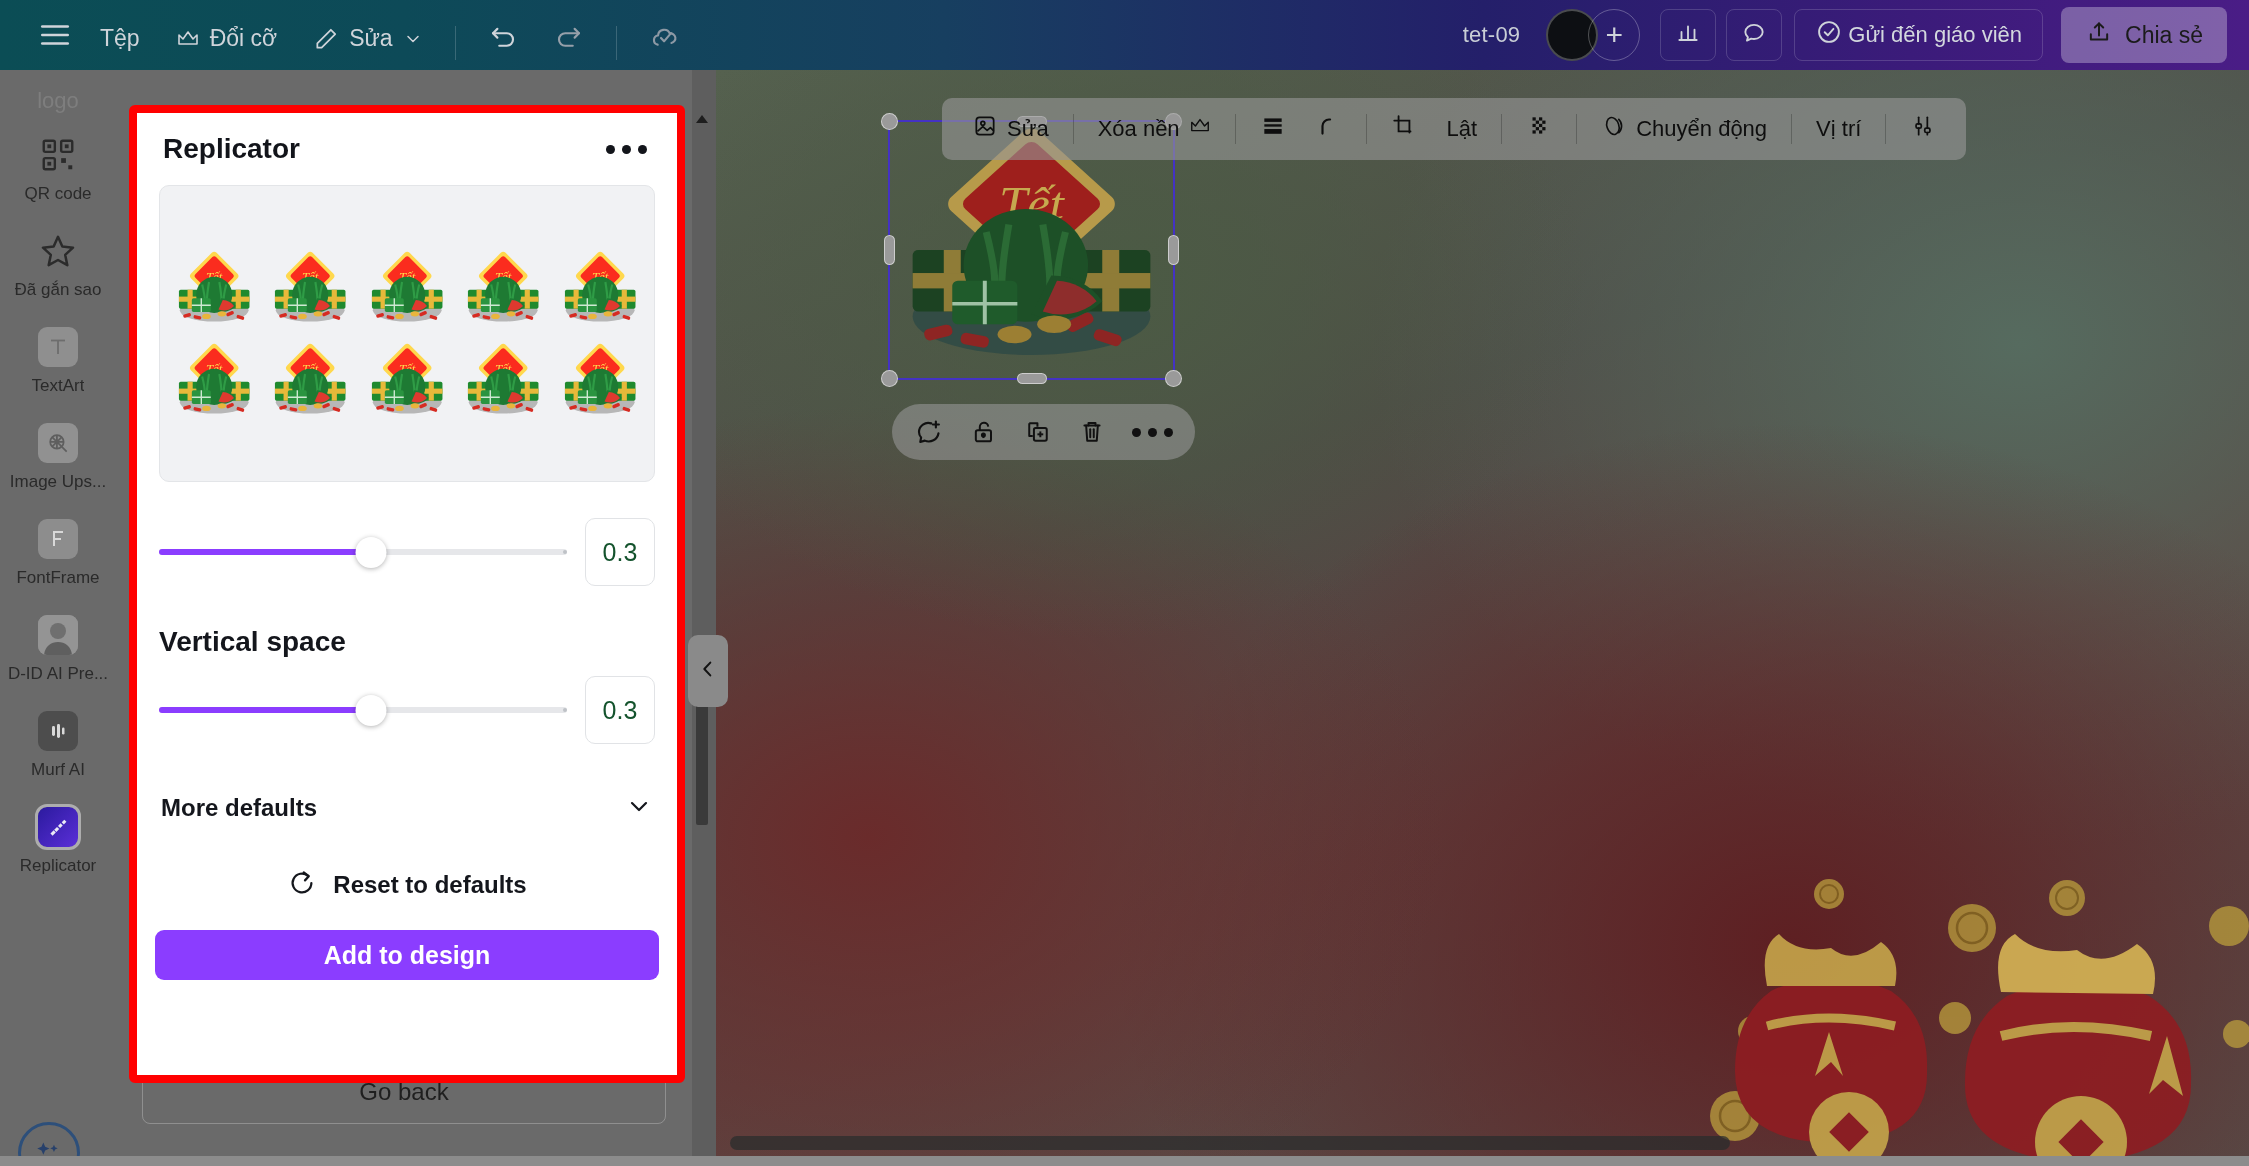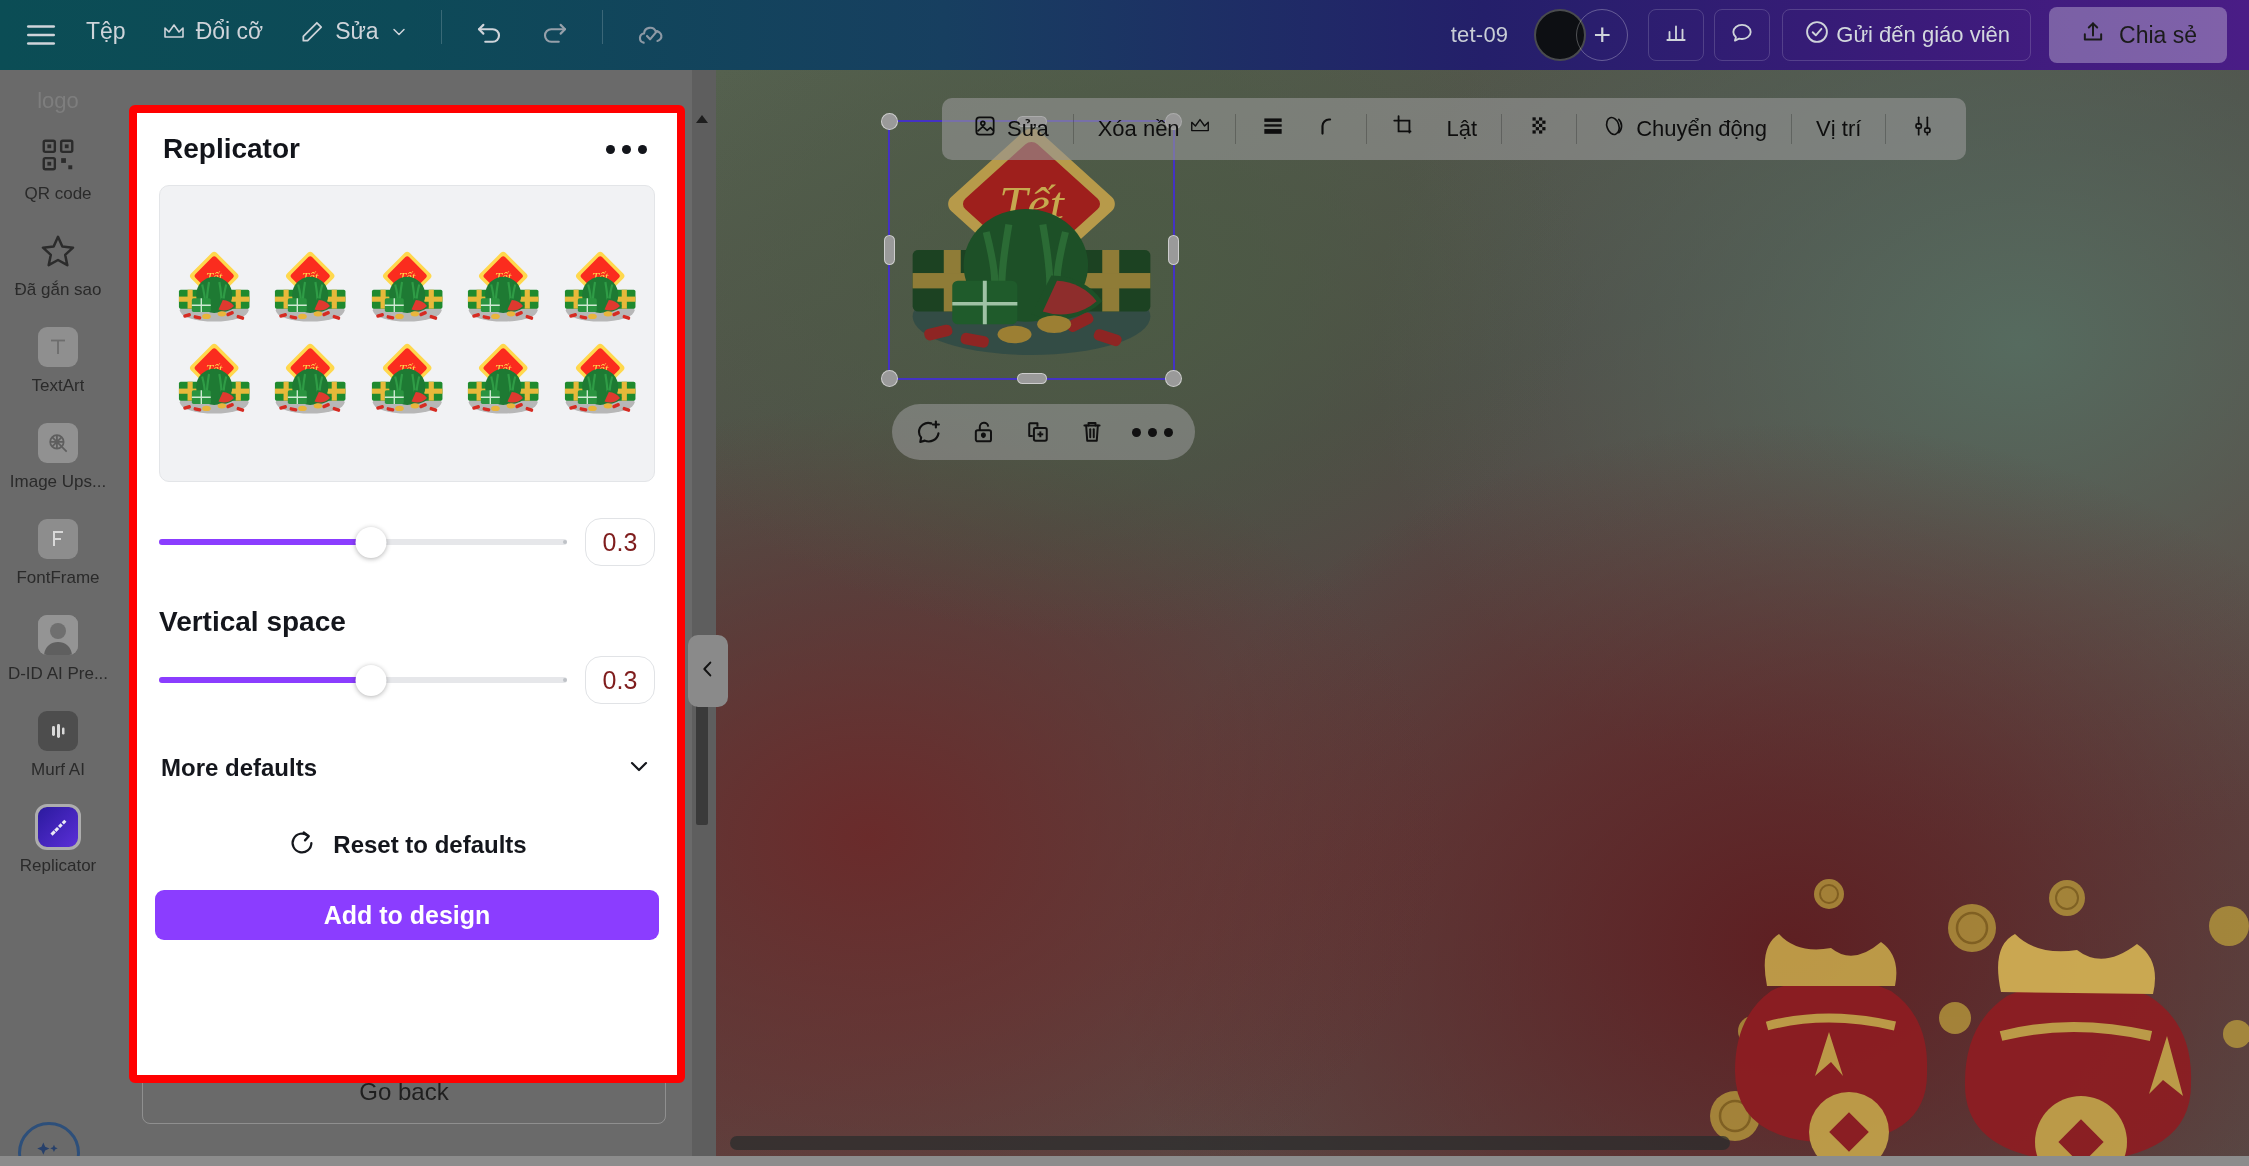--- a/index.html
+++ b/index.html
@@ -10,21 +10,21 @@
     background: #5e5e5e;
   }
   #app { position: relative; width: 2249px; height: 1166px; overflow: hidden; }
 
   
   .topbar {
     position: absolute; top: 0; left: 0; width: 2249px; height: 70px;
     background: linear-gradient(90deg, #0b4d55 0%, #0d4a58 18%, #173f60 42%, #241f6a 66%, #3b1b7a 85%, #4a1d86 100%);
     display: flex; align-items: center; color: #d8dbe0; z-index: 40;
   }
-  .tb-left { display: flex; align-items: flex-start; gap: 0; padding-left: 20px; }
+  .tb-left { display: flex; align-items: flex-end; gap: 0; padding-left: 34px; }
   .tb-item {
     display: flex; align-items: center; gap: 10px;
     padding: 8px 18px; border-radius: 6px; cursor: pointer;
     font-size: 23px; color: #cfd4da; white-space: nowrap;
   }
   .tb-icon { display: inline-flex; align-items: center; justify-content: center; }
   .tb-sep { width: 1px; height: 34px; background: rgba(255,255,255,.18); margin: 0 14px; }
   .tb-center { flex: 1; }
   .tb-right { display: flex; align-items: center; gap: 0; padding-right: 22px; }
   .doc-title { font-size: 22px; color: #c9ced6; margin-right: 26px; letter-spacing: .2px; }
@@ -45,21 +45,21 @@
     border: 1px solid rgba(255,255,255,.16); margin-left: 10px; cursor: pointer;
   }
   .pill-btn {
     display: flex; align-items: center; gap: 5px;
     height: 52px; padding: 0 20px; border-radius: 8px;
     border: 1px solid rgba(255,255,255,.16); margin-left: 12px;
     font-size: 22px; color: #d3d8de; cursor: pointer; white-space: nowrap;
   }
   .share-btn {
     display: flex; align-items: center; gap: 12px;
-    height: 56px; padding: 0 30px; border-radius: 8px;
+    height: 56px; padding: 0 24px; border-radius: 8px;
     background: rgba(255,255,255,.30); margin-left: 18px;
     font-size: 23px; color: #1b1b1b; font-weight: 400; cursor: pointer; white-space: nowrap;
   }
 
   
   .rail {
     position: absolute; top: 70px; left: 0; width: 116px; height: 1096px;
     background: #6a6a6a; z-index: 30; overflow: hidden;
   }
   .rail-item {
@@ -132,23 +132,23 @@
     position: absolute; left: 0; height: 6px; border-radius: 4px; background: #8b3dff;
   }
   .slider .knob {
     position: absolute; width: 31px; height: 31px; border-radius: 50%;
     background: #fff; box-shadow: 0 1px 5px rgba(0,0,0,.30); transform: translateX(-50%);
   }
   .slider .endtick {
     position: absolute; right: 0; width: 4px; height: 4px; border-radius: 50%; background: #bfc2c7;
   }
   .numbox {
-    width: 70px; height: 48px; border: 1px solid #e1e3e6; border-radius: 16px;
+    width: 70px; height: 68px; border: 1px solid #e1e3e6; border-radius: 10px;
     display: flex; align-items: center; justify-content: center;
-    font-size: 25px; color: #7f1d1d; background: #fff;
+    font-size: 25px; color: #14532d; background: #fff;
   }
   .sec-label { padding: 0 22px; margin-top: 40px; font-size: 28px; font-weight: 700; color: #14161c; }
 
   .more-row {
     display: flex; align-items: center; justify-content: space-between;
     margin: 42px 22px 0 22px; padding: 6px 2px; cursor: pointer;
   }
   .more-label { font-size: 24px; font-weight: 700; color: #14161c; }
   .reset-row {
     display: flex; align-items: center; justify-content: center; gap: 16px;

